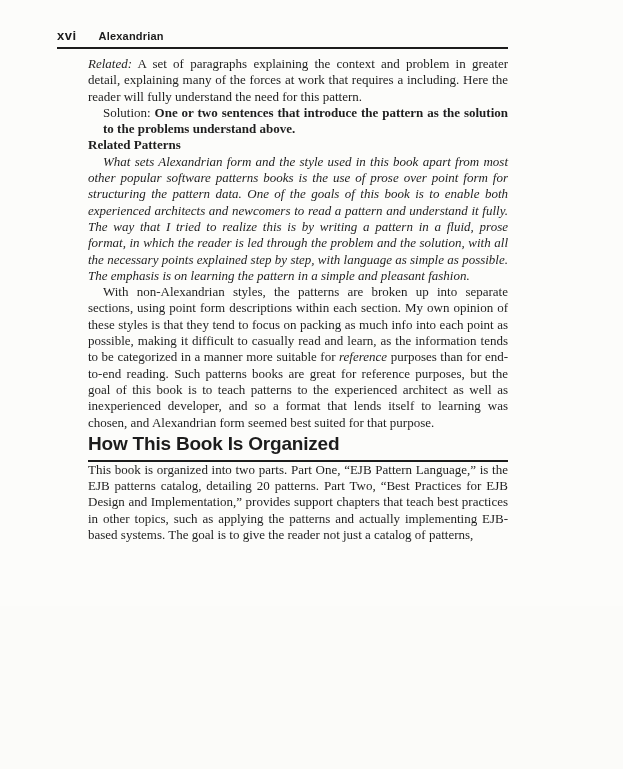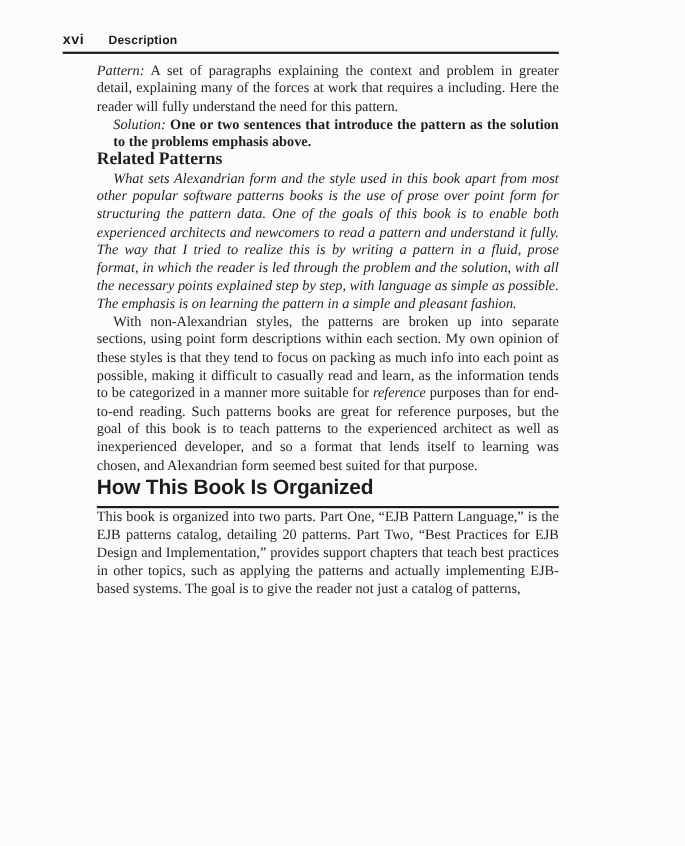--- a/index.html
+++ b/index.html
@@ -49,27 +49,27 @@
   .content p { margin: 0; }
   .it { font-style: italic; }
 
   .p-forces { margin-top: 8px; }
 
   .p-solution {
     margin-top: 6px;
     padding-left: 15px;
     font-weight: bold;
   }
-  .p-solution .lead { font-style: italic; font-weight: normal; }
+  .p-solution .lead { font-weight: normal; }
 
   .p-soldesc { margin-top: 5px; }
 
   .h-related {
     margin-top: 8px;
-    font-size: 16px;
+    font-size: 13px;
     line-height: 16.3px;
     font-weight: bold;
     font-family: "Liberation Serif", serif;
     text-align: left;
   }
   .p-related { text-indent: 15px; }
 
   .p-alex { margin-top: 12px; text-indent: 15px; font-style: italic; }
   .p-nonalex { text-indent: 15px; }
 
@@ -88,28 +88,28 @@
 
   .p-closing { margin-top: 13px; }
 </style>
 </head>
 <body>
 
 <div class="page">
 
   <div class="running-head">
     <span class="folio">xvi</span>
-    <span class="running-title">Description</span>
+    <span class="running-title">Alexandrian</span>
   </div>
 
   <div class="content">
 
-    <p class="p-forces"><span class="it">Pattern:</span><span> A set of paragraphs explaining the context and problem in greater detail, explaining many of the forces at work that requires a including. Here the reader will fully understand the need for this pattern.</span></p>
+    <p class="p-forces"><span class="it">Related:</span><span> A set of paragraphs explaining the context and problem in greater detail, explaining many of the forces at work that requires a including. Here the reader will fully understand the need for this pattern.</span></p>
 
-    <p class="p-solution"><span class="lead">Solution:</span><span> One or two sentences that introduce the pattern as the solution to the problems emphasis above.</span></p>
+    <p class="p-solution"><span class="lead">Solution:</span><span> One or two sentences that introduce the pattern as the solution to the problems understand above.</span></p>
 
 
     <p class="h-related">Related Patterns</p>
 
 
     <p class="p-alex">What sets Alexandrian form and the style used in this book apart from most other popular software patterns books is the use of prose over point form for structuring the pattern data. One of the goals of this book is to enable both experienced architects and newcomers to read a pattern and understand it fully. The way that I tried to realize this is by writing a pattern in a fluid, prose format, in which the reader is led through the problem and the solution, with all the necessary points explained step by step, with language as simple as possible. The emphasis is on learning the pattern in a simple and pleasant fashion.</p>
 
     <p class="p-nonalex"><span>With non-Alexandrian styles, the patterns are broken up into separate sections, using point form descriptions within each section. My own opinion of these styles is that they tend to focus on packing as much info into each point as possible, making it difficult to casually read and learn, as the information tends to be categorized in a manner more suitable for </span><span class="it">reference</span><span> purposes than for end-to-end reading. Such patterns books are great for reference purposes, but the goal of this book is to teach patterns to the experienced architect as well as inexperienced developer, and so a format that lends itself to learning was chosen, and Alexandrian form seemed best suited for that purpose.</span></p>
 
     <h2 class="h-section">How This Book Is Organized</h2>

